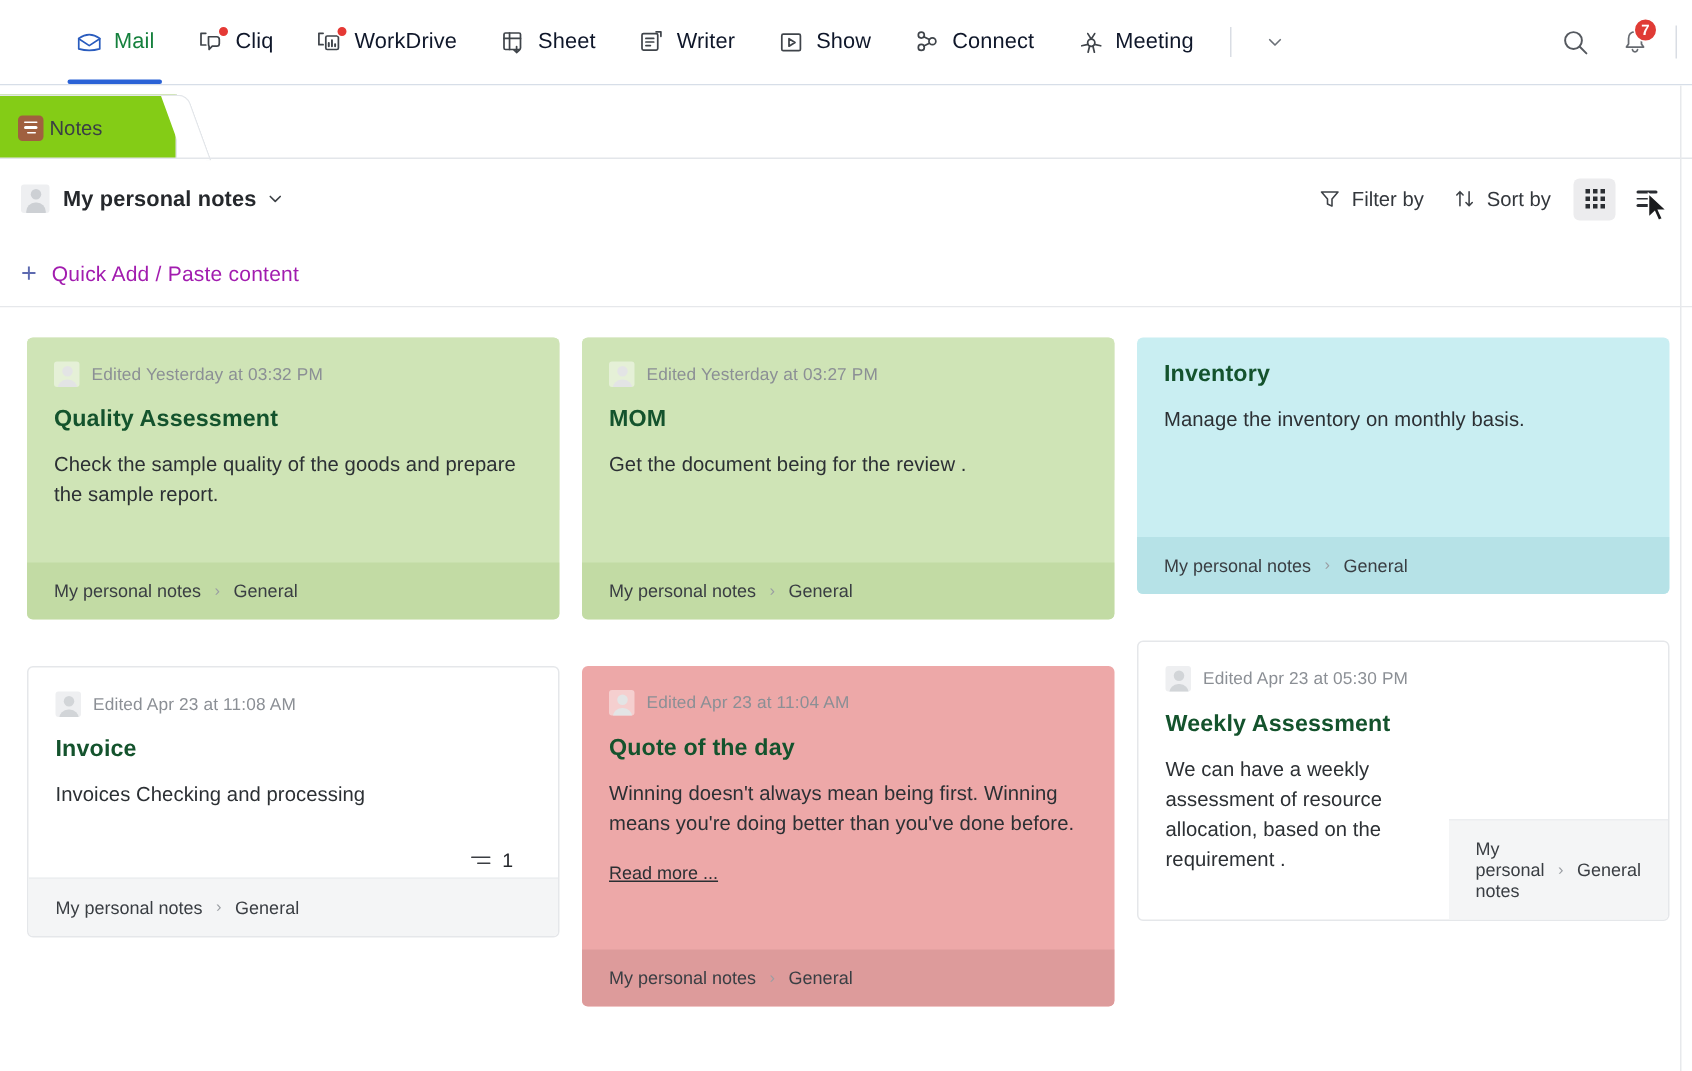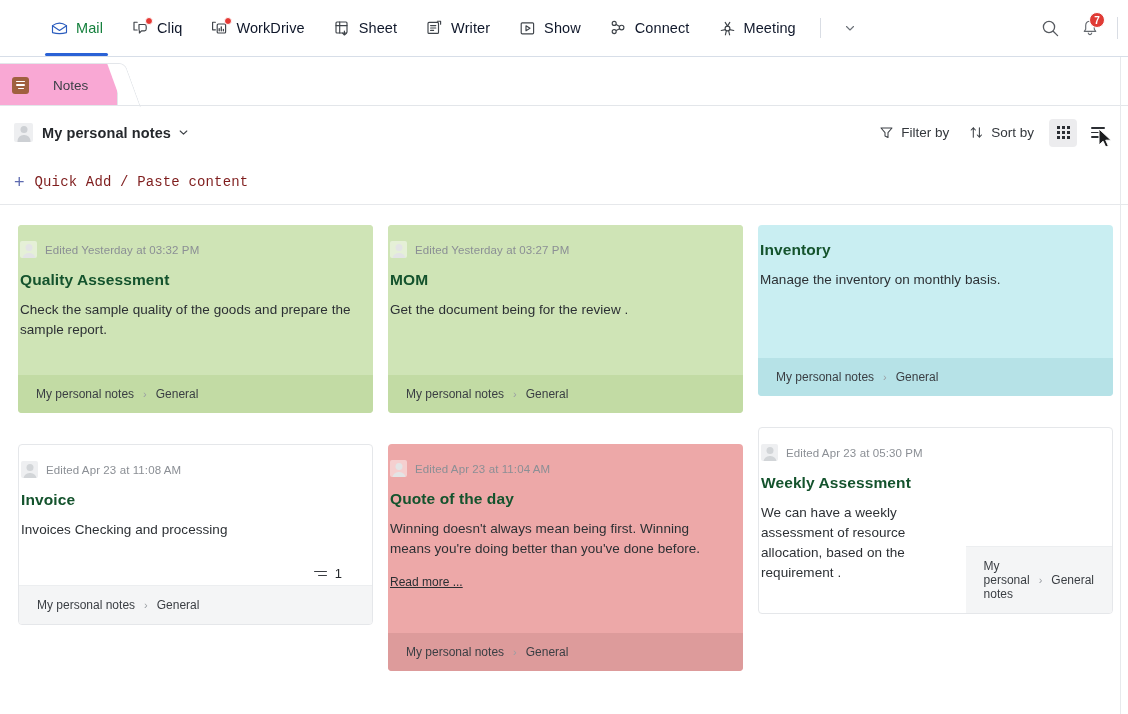--- a/index.html
+++ b/index.html
@@ -62,22 +62,22 @@
   
   .tabstrip {
     position:absolute; left:0; top:57px; width:1128px; height:49px;
     background:#fff;
   }
   .tabstrip::after {
     content:""; position:absolute; left:0; right:0; bottom:0; height:1px; background:#e3e6ea;
   }
   .doc-tab {
     position:absolute; left:0; top:6px; height:43px; width:118px;
-    display:flex; align-items:center; gap:24px; padding-left:12px;
-    background:#f9a8d4;
+    display:flex; align-items:center; gap:4px; padding-left:12px;
+    background:#84cc16;
     border:1px solid #e3e6ea; border-bottom:none; border-left:none;
     border-radius:0 0 0 0;
     cursor:pointer;
   }
   .doc-tab .slant {
     position:absolute; right:-16px; top:-1px; width:18px; height:44px;
     background:#fff; border-right:1px solid #e3e6ea;
     transform: skewX(20deg);
     border-top:1px solid #e3e6ea;
     border-top-right-radius:6px;
@@ -135,37 +135,37 @@
   .list-lines i:nth-child(3){ width:14px; }
 
   
   .quickadd {
     position:absolute; left:0; top:159px; width:1128px; height:46px;
     display:flex; align-items:center; padding-left:14px;
     border-bottom:1px solid #e6e8eb;
     cursor:text;
   }
   .qa-plus { font-size:18px; color:#5d6ab0; line-height:1; margin-right:10px; font-weight:400; }
-  .qa-text { font-size:14px; color:#7f1d1d; letter-spacing:.15px;font-family:Liberation Mono, monospace; }
+  .qa-text { font-size:14px; color:#a21caf; letter-spacing:.15px; }
 
   
   .board {
     position:absolute; left:0; top:205px; width:1128px; height:509px;
     background:#fff; overflow:hidden;
   }
   .col { position:absolute; top:20px; width:355px; }
   .col-1 { left:18px; }
   .col-2 { left:388px; }
   .col-3 { left:758px; }
 
   .card {
     width:355px; border-radius:4px; overflow:hidden; margin-bottom:31px;
     position:relative; cursor:pointer;
   }
-  .card-body { padding:16px 18px 0 2px; }
+  .card-body { padding:16px 18px 0 18px; }
   .card-meta { display:flex; align-items:center; gap:8px; margin-bottom:13px; }
   .card-meta .edited { font-size:11.5px; color:#8b8f95; letter-spacing:.1px; }
   .card-title {
     font-size:15.5px; font-weight:bold; color:#14532d;
     margin-bottom:11px; letter-spacing:.1px;
   }
   .card-text {
     font-size:13.5px; color:#2c3034; line-height:20px; letter-spacing:.05px;
   }
   .card-readmore {

